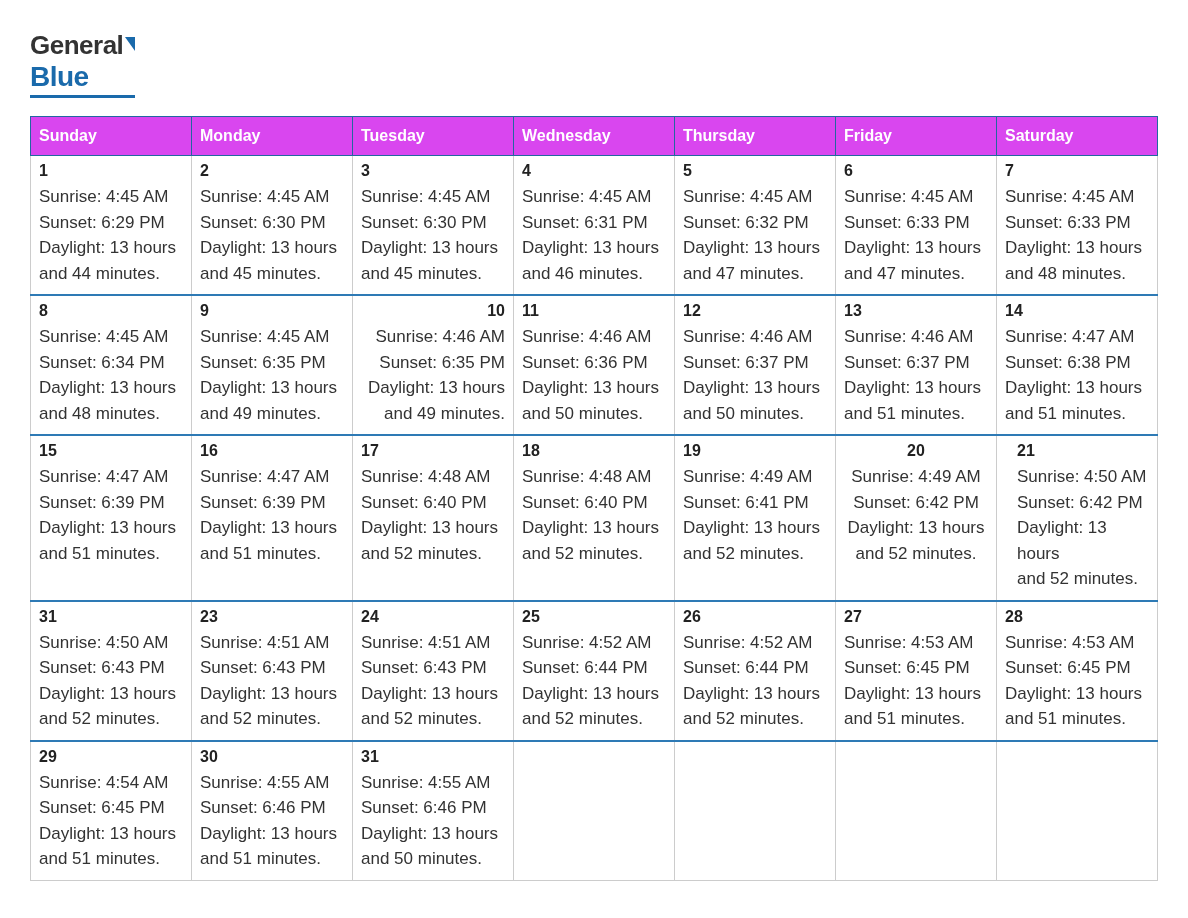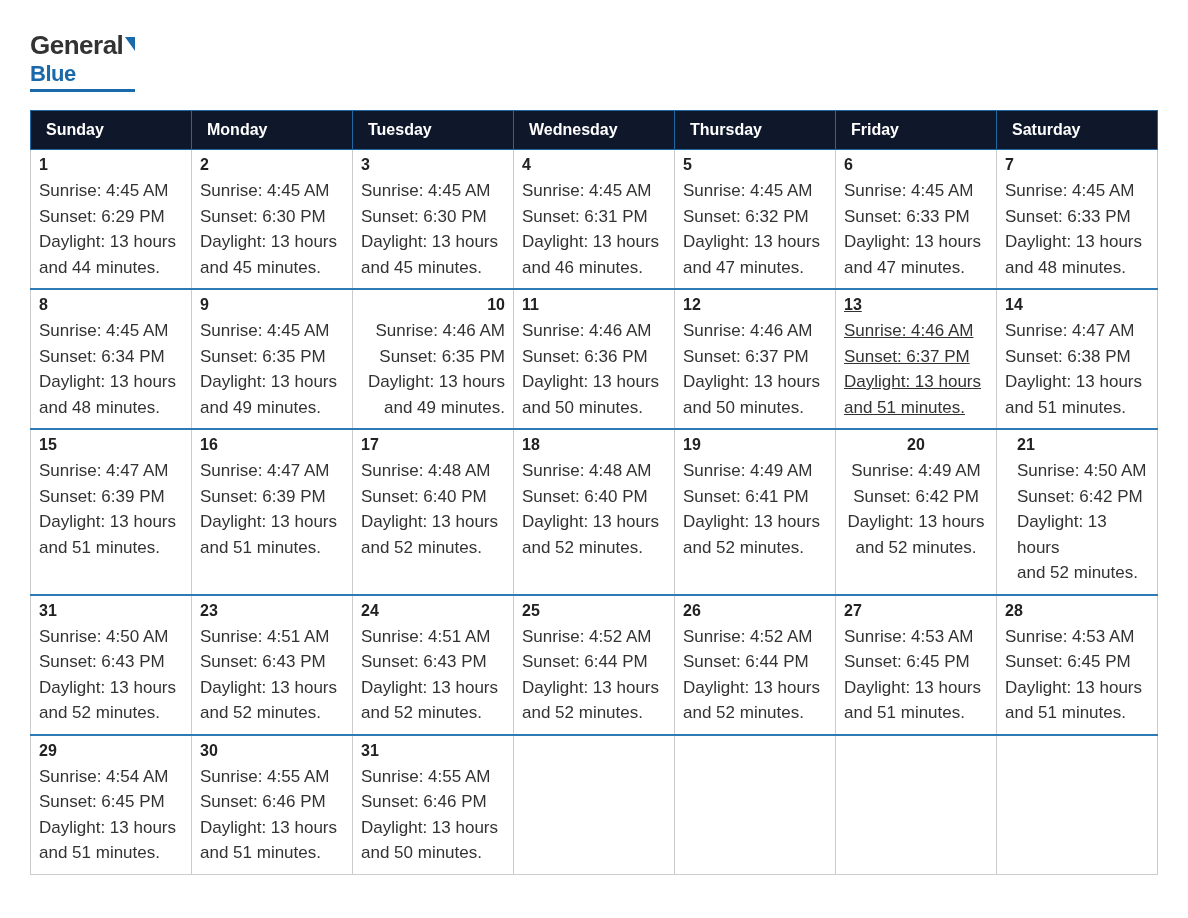--- a/index.html
+++ b/index.html
@@ -31,21 +31,21 @@
       font-size: 26px;
       font-weight: bold;
       color: #333;
       letter-spacing: -0.5px;
     }
     .logo-blue-part {
       display: flex;
       align-items: center;
     }
     .logo-blue-text {
-      font-size: 22px;
+      font-size: 28px;
       font-weight: bold;
       color: #1a6aab;
       letter-spacing: -0.5px;
     }
     .logo-triangle {
       width: 0;
       height: 0;
       border-left: 10px solid transparent;
       border-right: 0px solid transparent;
       border-top: 14px solid #1a6aab;
@@ -71,23 +71,23 @@
       font-size: 22px;
       color: #444;
       margin-top: 6px;
     }
     .calendar-table {
       width: 100%;
       border-collapse: collapse;
       border: 1px solid #bbb;
     }
     .calendar-table th {
-      background-color: #0f172a;
+      background-color: #d946ef;
       color: #fff;
-      padding: 10px 15px;
+      padding: 10px 8px;
       font-size: 16px;
       font-weight: bold;
       text-align: left;
       border: 1px solid #2267a0;
     }
     .calendar-table td {
       vertical-align: top;
       padding: 6px 8px 8px 8px;
       border: 1px solid #ccc;
       width: 14.28%;
@@ -188,21 +188,21 @@
           <div class="day-info">Sunrise: 4:46 AM<br>Sunset: 6:35 PM<br>Daylight: 13 hours<br>and 49 minutes.</div>
         </td>
         <td style="border-top: 2px solid rgb(46, 122, 181);">
           <span class="day-number">11</span>
           <div class="day-info">Sunrise: 4:46 AM<br>Sunset: 6:36 PM<br>Daylight: 13 hours<br>and 50 minutes.</div>
         </td>
         <td style="border-top: 2px solid rgb(46, 122, 181);">
           <span class="day-number">12</span>
           <div class="day-info">Sunrise: 4:46 AM<br>Sunset: 6:37 PM<br>Daylight: 13 hours<br>and 50 minutes.</div>
         </td>
-        <td style="border-top: 2px solid rgb(46, 122, 181); text-decoration: underline;">
+        <td style="border-top: 2px solid rgb(46, 122, 181);">
           <span class="day-number">13</span>
           <div class="day-info">Sunrise: 4:46 AM<br>Sunset: 6:37 PM<br>Daylight: 13 hours<br>and 51 minutes.</div>
         </td>
         <td style="border-top: 2px solid rgb(46, 122, 181);">
           <span class="day-number">14</span>
           <div class="day-info">Sunrise: 4:47 AM<br>Sunset: 6:38 PM<br>Daylight: 13 hours<br>and 51 minutes.</div>
         </td>
       </tr>
       <tr>
         <td style="border-top: 2px solid rgb(46, 122, 181);">

